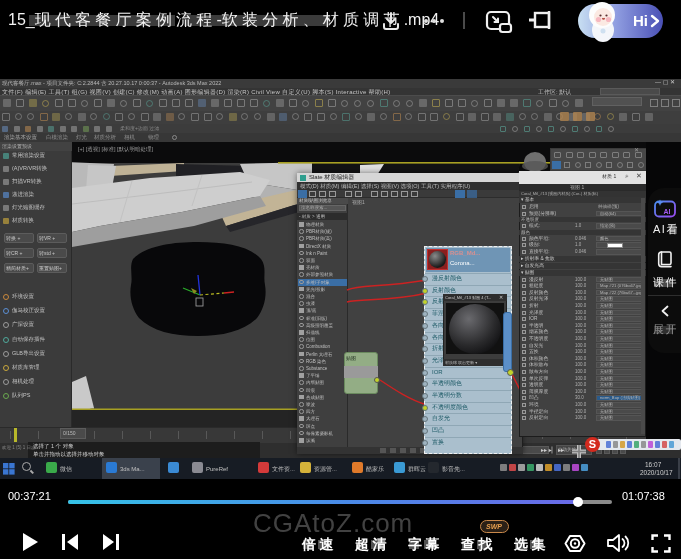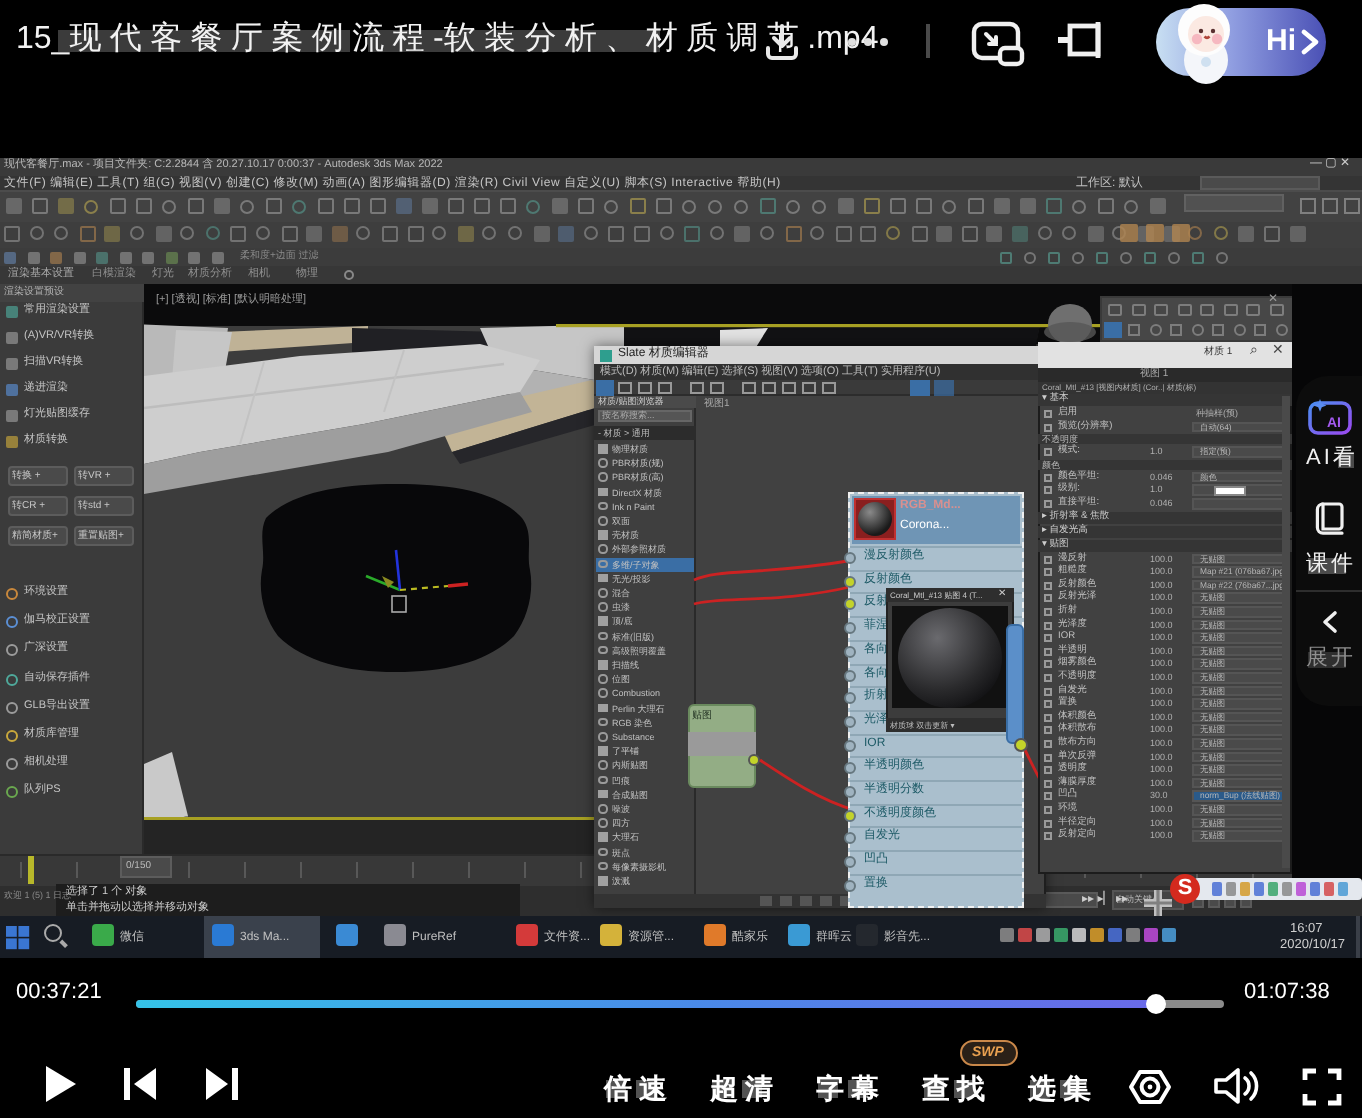--- a/index.html
+++ b/index.html
@@ -747,20 +747,21 @@
 <svg style="position:absolute;left:659px;top:304px" width="12" height="14" viewBox="0 0 12 14">
 <path d="M8.5 2.5 L3.5 7 L8.5 11.5" stroke="#f0f0f0" stroke-width="1.8" fill="none" stroke-linecap="round" stroke-linejoin="round"></path>
     </svg>
 <div style="position:absolute;left:654px;top:326px;width:19px;height:8px;background:rgba(150,150,150,.25);"></div>
 <div style="position:absolute;left:653px;top:323px;font-size:11px;line-height:12px;color:#8f8f8f;white-space:nowrap;letter-spacing:1.5px;">展开</div>
 <div style="position:absolute;left:8px;top:490px;font-size:11px;line-height:12px;color:#ffffff;white-space:nowrap;">00:37:21</div>
 <div style="position:absolute;left:68px;top:500px;width:544px;height:4px;background:#8b8b8b;border-radius:2px;"></div>
 <div style="position:absolute;left:68px;top:500px;width:508px;height:4px;background:linear-gradient(90deg,#35c3e8 0%,#4a8ae8 55%,#6a6ae8 100%);border-radius:2px;"></div>
 <div style="position:absolute;left:573px;top:497px;width:10px;height:10px;background:#ffffff;border-radius:50%;"></div>
 <div style="position:absolute;left:622px;top:490px;font-size:11px;line-height:12px;color:#ffffff;white-space:nowrap;">01:07:38</div>
+<div style="position:absolute;left:253px;top:510px;font-size:26px;line-height:27px;color:rgba(120,120,120,.55);white-space:nowrap;letter-spacing:1px;">CGAtoZ.com</div>
 <svg style="position:absolute;left:20px;top:531px" width="20" height="22" viewBox="0 0 20 22">
 <path d="M3 2 L18 11 L3 20 Z" fill="#ffffff"></path>
     </svg>
 <svg style="position:absolute;left:61px;top:533px" width="19" height="18" viewBox="0 0 19 18">
 <rect x="1" y="1" width="3" height="16" fill="#fff"></rect>
       <path d="M17 1 L6 9 L17 17 Z" fill="#fff"></path>
     </svg>
 <svg style="position:absolute;left:101px;top:533px" width="19" height="18" viewBox="0 0 19 18">
 <rect x="15" y="1" width="3" height="16" fill="#fff"></rect>
       <path d="M2 1 L13 9 L2 17 Z" fill="#fff"></path>

